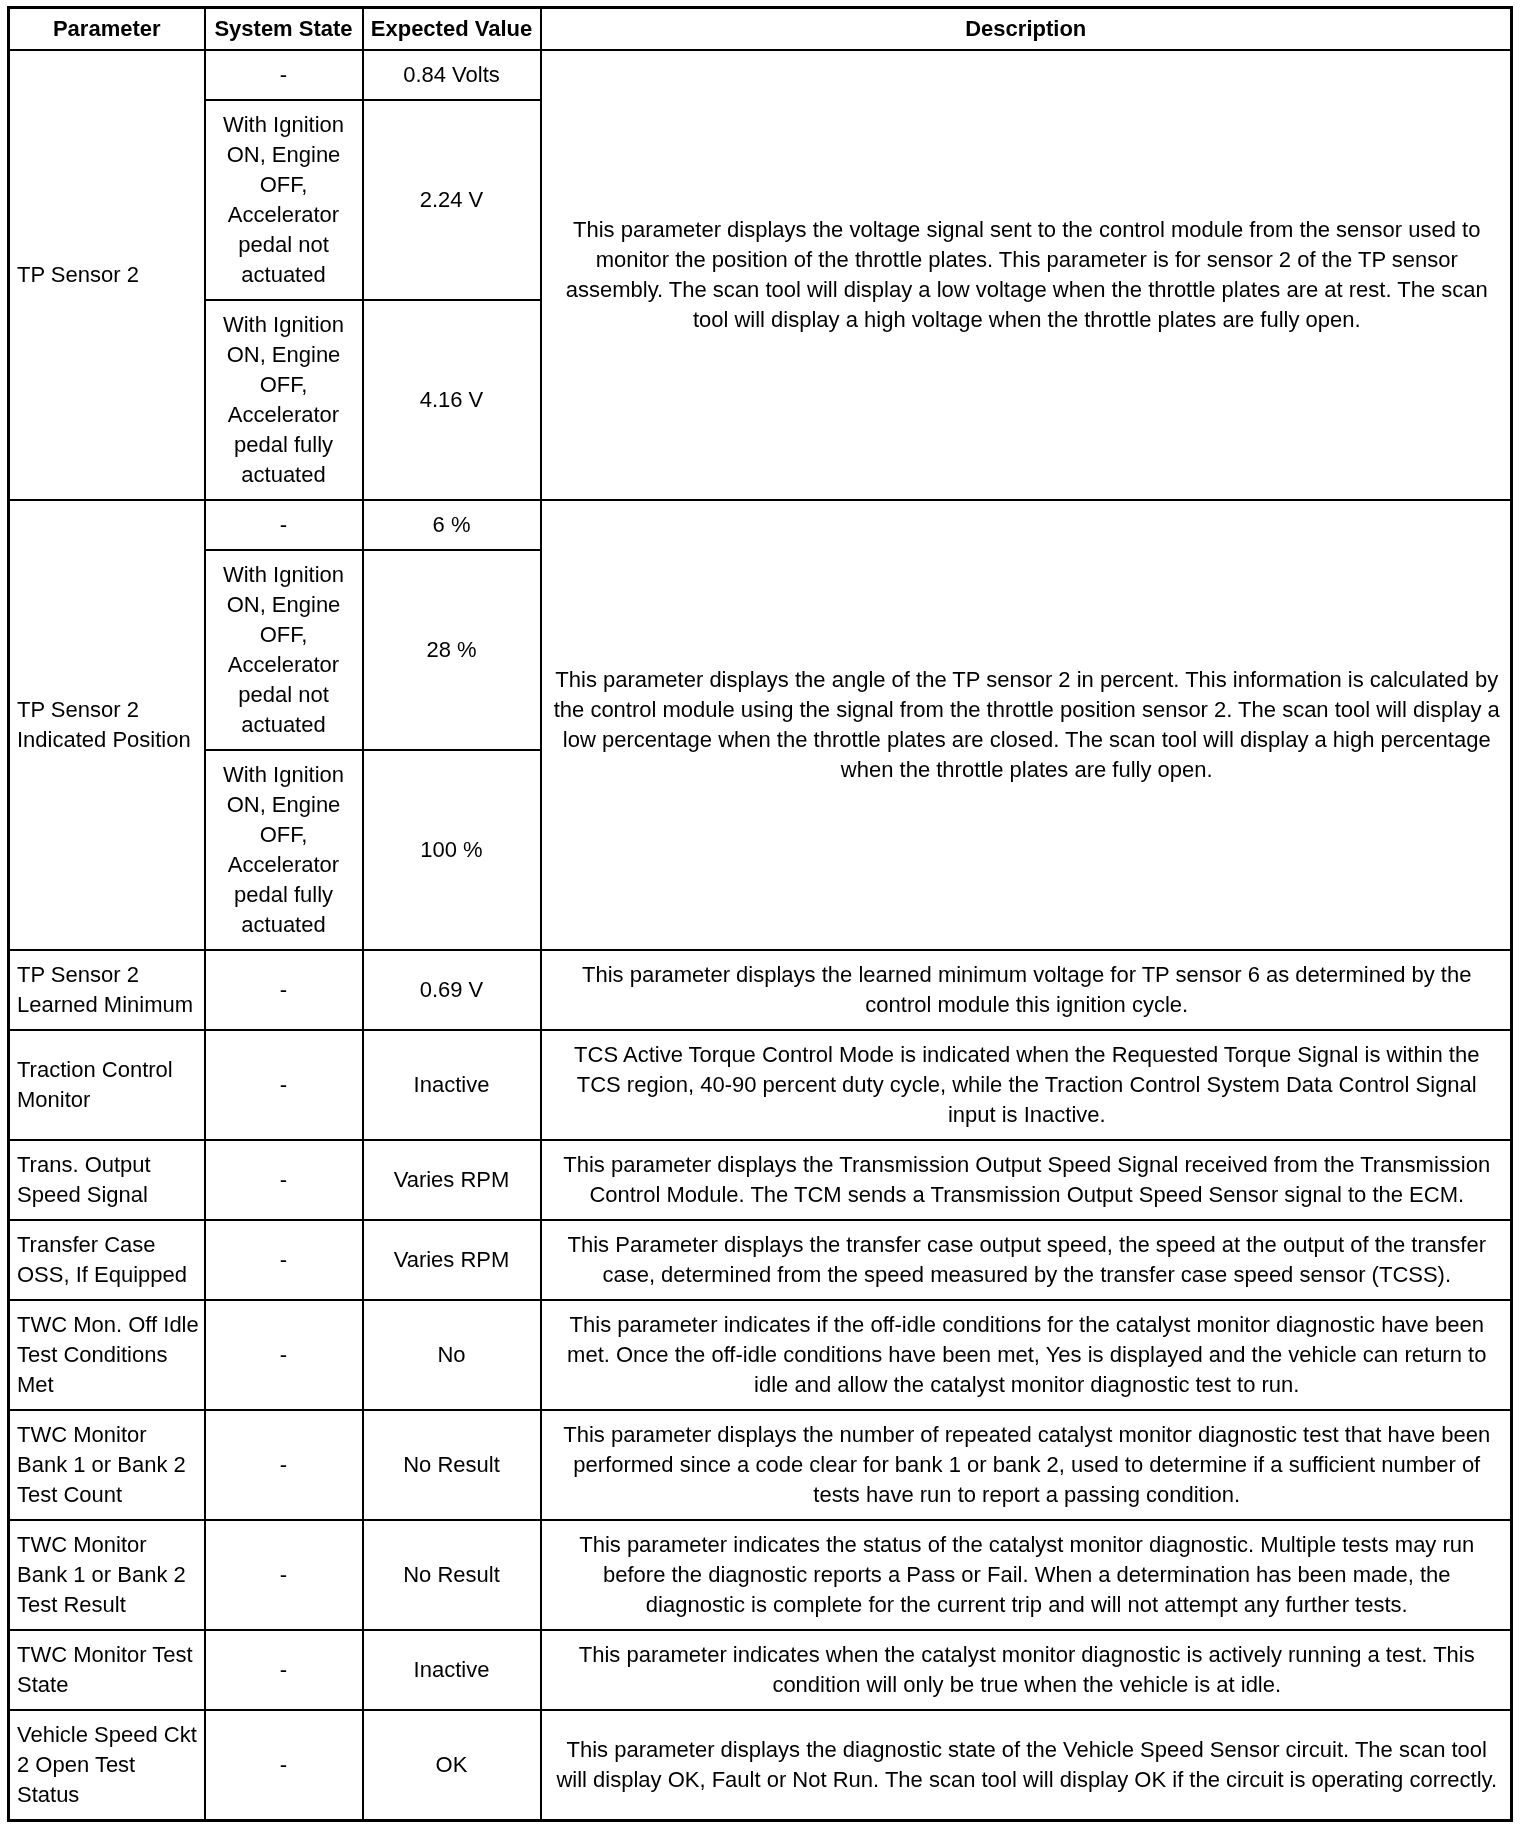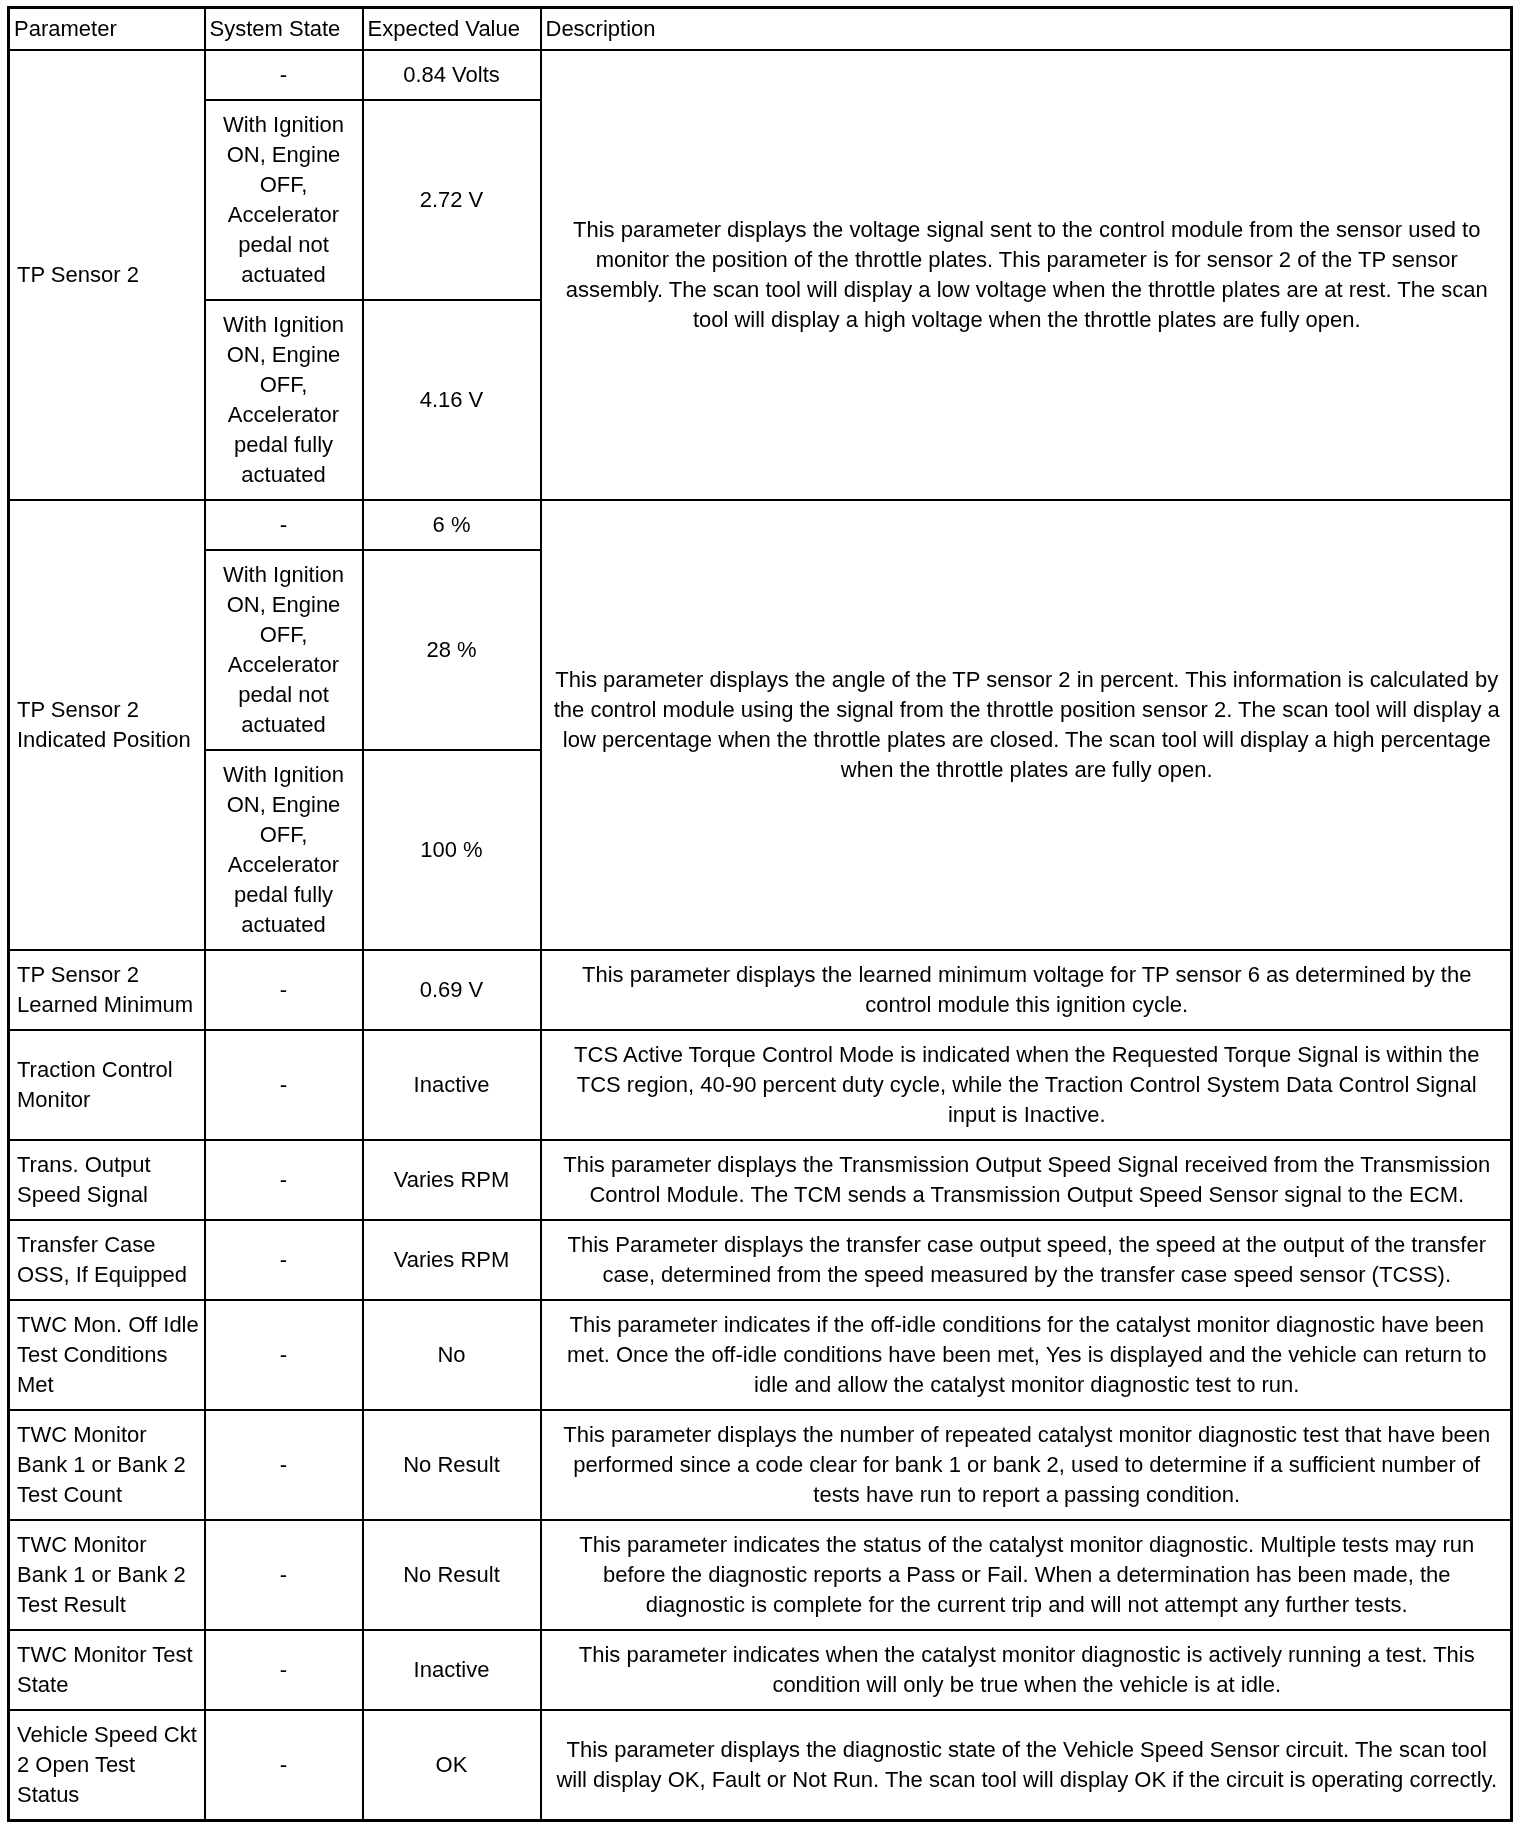--- a/index.html
+++ b/index.html
@@ -27,22 +27,22 @@
   col.c-expected_value { width: 178px; }
   col.c-description    { width: auto; }
   th, td {
     border: 2px solid var(--border-color, #000000);
     font-size: 22px;
     line-height: 30px;
     vertical-align: middle;
     overflow-wrap: break-word;
   }
   th {
-    font-weight: normal;
-    text-align: left;
+    font-weight: bold;
+    text-align: center;
     padding: 5px 4px;
   }
   td { padding: 9px 10px; }
   td.cell-parameter {
     text-align: left;
     padding: 9px 4px 9px 7px;
     border-radius: 25px;
   }
   td.cell-system-state {
     text-align: center;
@@ -79,21 +79,21 @@
     </thead>
     <tbody id="table-body">
         <tr>
           <td class="cell-parameter" rowspan="3">TP Sensor 2</td>
           <td class="cell-system-state">-</td>
           <td class="cell-expected-value">0.84 Volts</td>
           <td class="cell-description" rowspan="3">This parameter displays the voltage signal sent to the control module from the sensor used to monitor the position of the throttle plates. This parameter is for sensor 2 of the TP sensor assembly. The scan tool will display a low voltage when the throttle plates are at rest. The scan tool will display a high voltage when the throttle plates are fully open.</td>
         </tr>
         <tr>
           <td class="cell-system-state">With Ignition ON, Engine OFF, Accelerator pedal not actuated</td>
-          <td class="cell-expected-value">2.72 V</td>
+          <td class="cell-expected-value">2.24 V</td>
         </tr>
         <tr>
           <td class="cell-system-state">With Ignition ON, Engine OFF, Accelerator pedal fully actuated</td>
           <td class="cell-expected-value">4.16 V</td>
         </tr>
         <tr>
           <td class="cell-parameter" rowspan="3">TP Sensor 2 Indicated Position</td>
           <td class="cell-system-state">-</td>
           <td class="cell-expected-value">6 %</td>
           <td class="cell-description" rowspan="3">This parameter displays the angle of the TP sensor 2 in percent. This information is calculated by the control module using the signal from the throttle position sensor 2. The scan tool will display a low percentage when the throttle plates are closed. The scan tool will display a high percentage when the throttle plates are fully open.</td>

